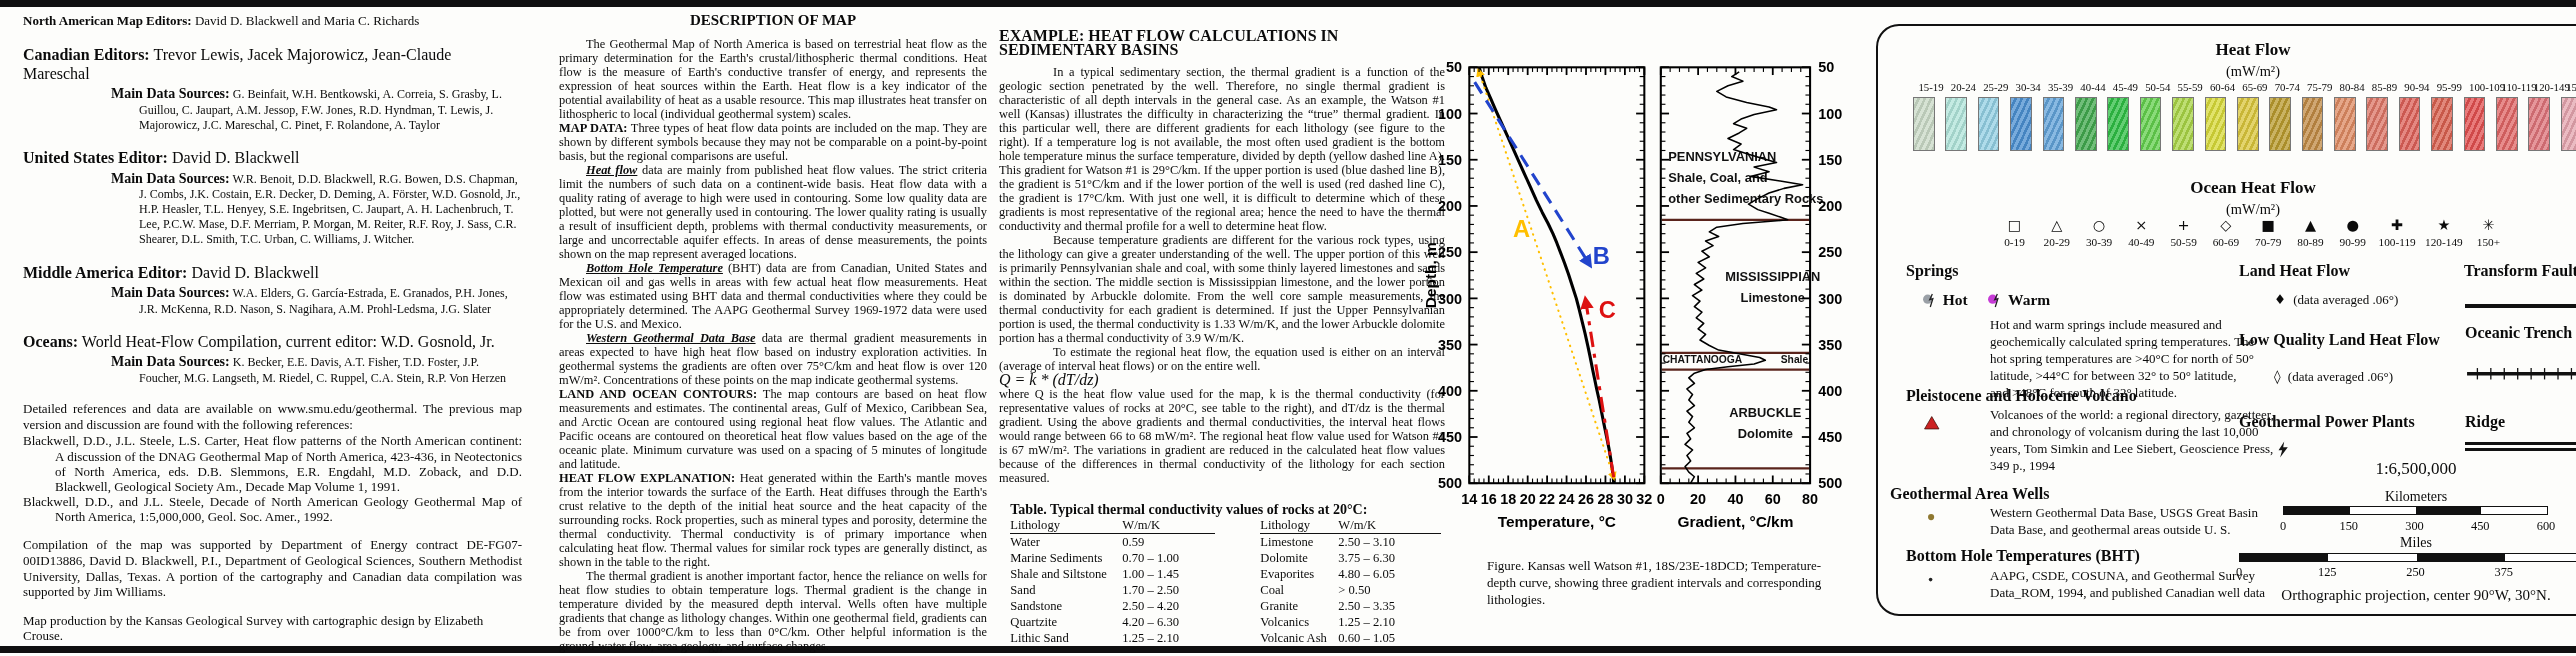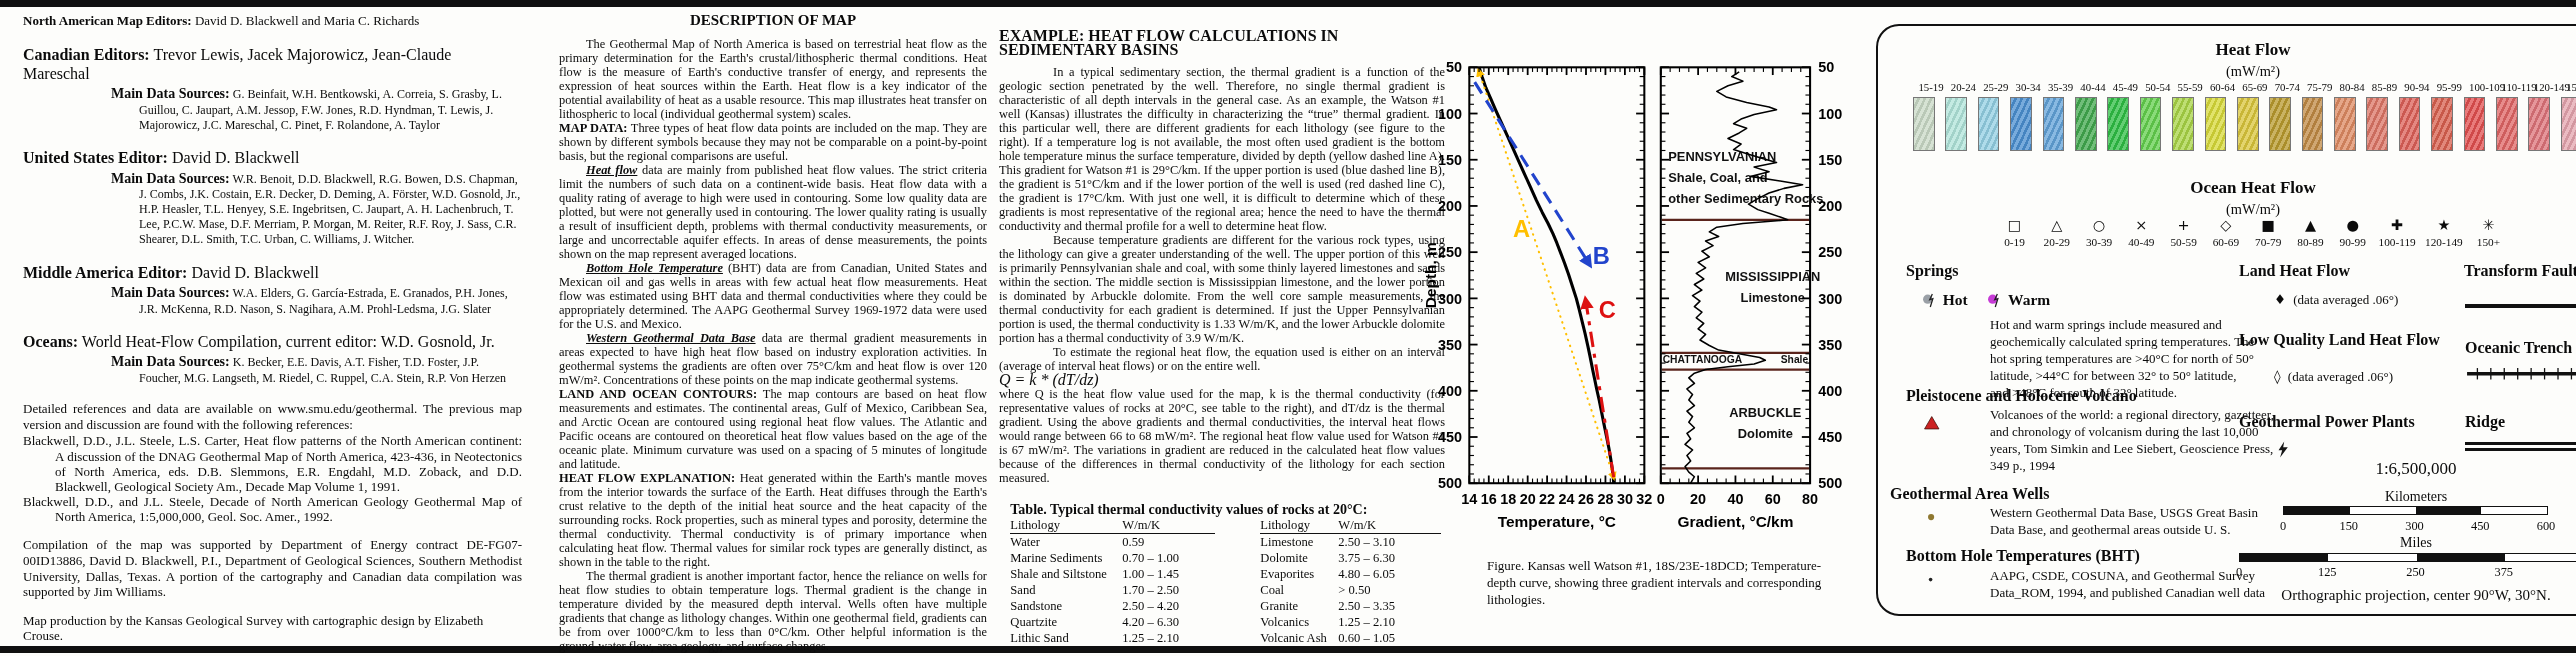--- a/index.html
+++ b/index.html
@@ -784,21 +784,21 @@
     <div class="lg-item" style="left:396px;top:343px"><span class="dia">◊</span><span>(data averaged .06°)</span></div>
 
     <div class="lg-h" style="left:361px;top:387px">Geothermal Power Plants</div>
     <svg style="position:absolute;left:399px;top:415px" width="13.4" height="17.5" viewBox="0 0 26 34">
         <polygon points="14,1 3,18 10,18 6,32 21,12 12,12" fill="#151515"></polygon>
       </svg>
 
     <div class="lg-h" style="left:586px;top:236px">Transform Fault</div>
     <div class="fault-line"></div>
 
-    <div class="lg-h" style="left:587px;top:313px">Oceanic Trench</div>
+    <div class="lg-h" style="left:587px;top:298px">Oceanic Trench</div>
     <svg style="position:absolute;left:587px;top:340px" width="124" height="15.5" viewBox="0 0 240 30">
       <line x1="4" y1="15" x2="236" y2="15" stroke="#111" stroke-width="7"></line>
       <g stroke="#111" stroke-width="2.5">
         <line x1="24" y1="4" x2="24" y2="26"></line>
           <line x1="50" y1="4" x2="50" y2="26"></line>
           <line x1="76" y1="4" x2="76" y2="26"></line>
           <line x1="102" y1="4" x2="102" y2="26"></line>
           <line x1="128" y1="4" x2="128" y2="26"></line>
           <line x1="154" y1="4" x2="154" y2="26"></line>
           <line x1="180" y1="4" x2="180" y2="26"></line>

